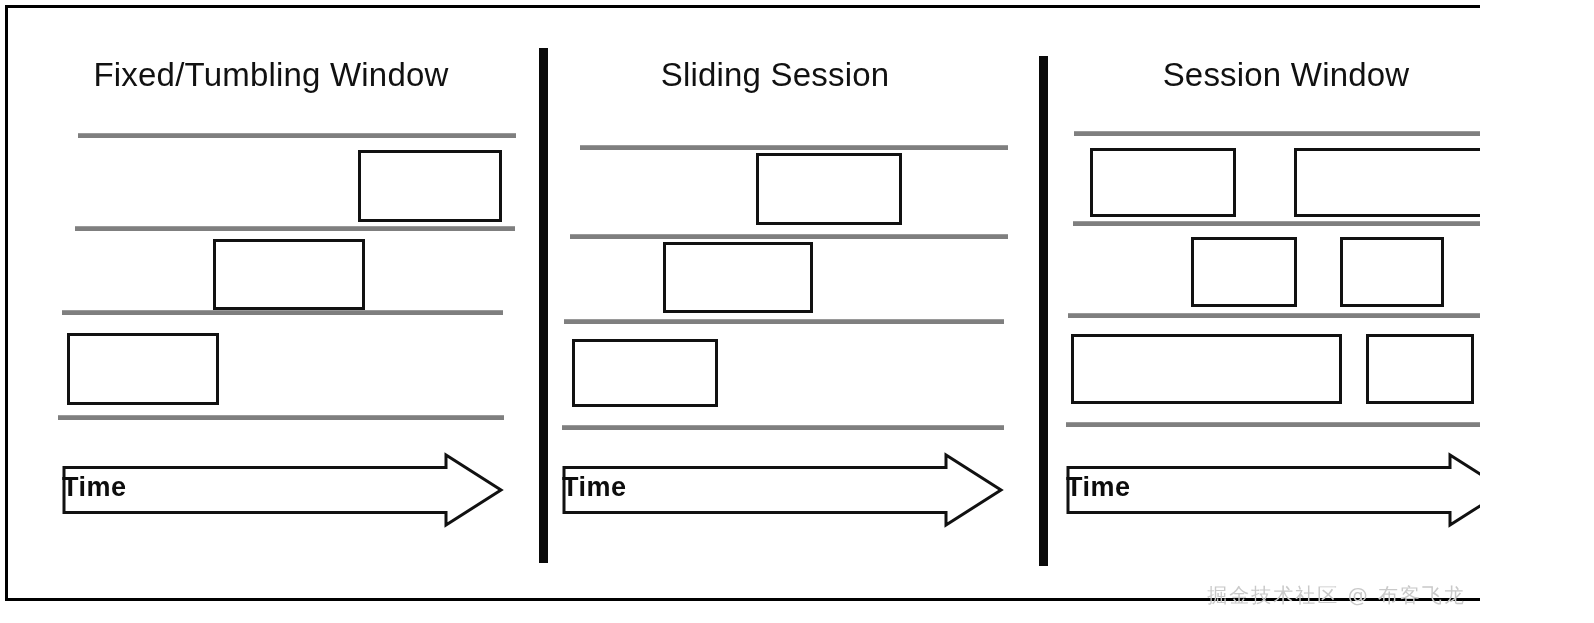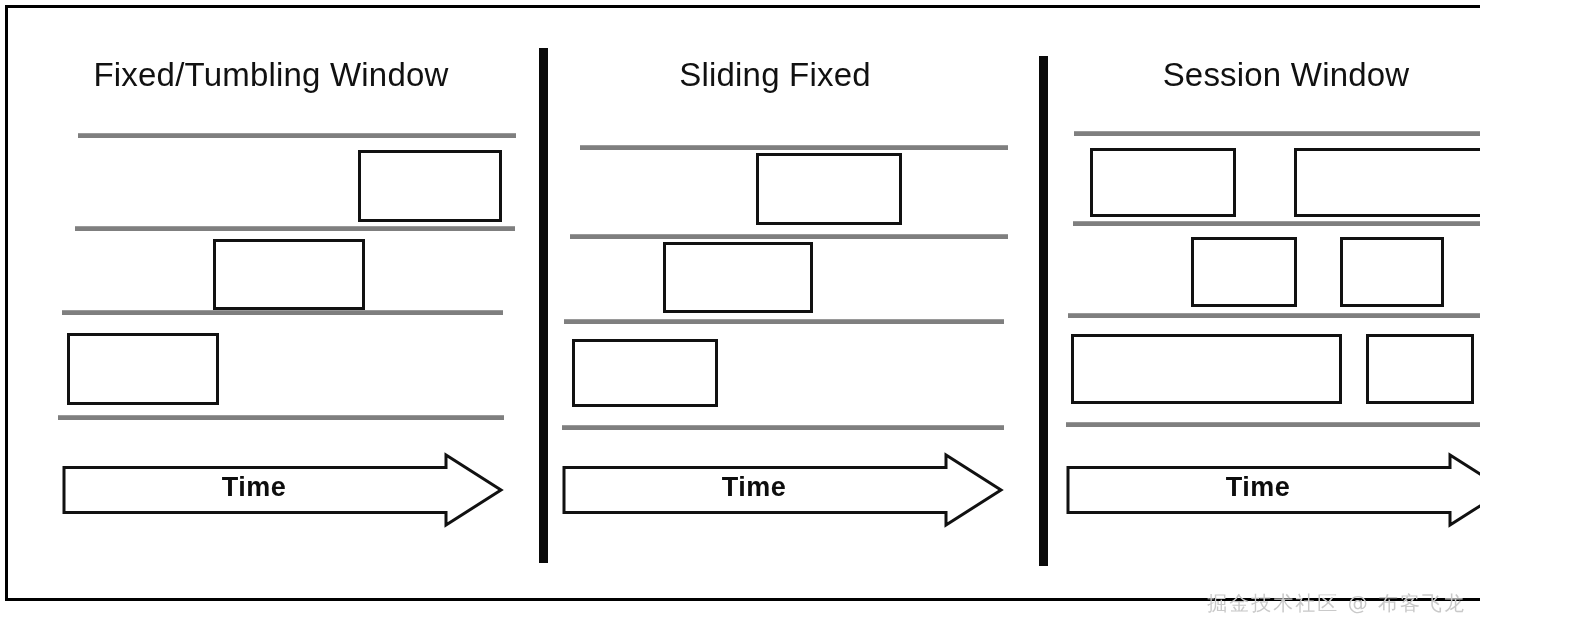--- a/index.html
+++ b/index.html
@@ -63,30 +63,30 @@
   }
   .time-arrow {
     position: absolute;
   }
   .time-arrow svg {
     display: block;
   }
   .time-label {
     position: absolute;
     width: 100%;
-    text-align: center;
+    text-align: left;
     font-size: 27px;
     font-weight: bold;
     color: #0d0d0d;
     letter-spacing: 0.5px;
   }
   .watermark {
     position: absolute;
     right: 14px;
-    bottom: 6px;
+    bottom: 14px;
     font-size: 20px;
     color: #c9c9c9;
     letter-spacing: 2px;
     white-space: nowrap;
     font-family: "DejaVu Sans", sans-serif;
   }
 </style>
 </head>
 <body>
 
@@ -105,21 +105,21 @@
         <div class="win-box" style="left: 213px; top: 239px; width: 152px; height: 71px;"></div>
         <div class="win-box" style="left: 67px; top: 333px; width: 152px; height: 72px;"></div>
         <div class="time-arrow" style="left: 62px; top: 452px; width: 442px; height: 76px;">
           <svg width="442" height="76" viewBox="0 0 442 76">
             <polygon points="2.0,15.6 384.0,15.6 384.0,3.0 439.0,38.0 384.0,73.0 384.0,60.4 2.0,60.4" fill="#ffffff" stroke="#111111" stroke-width="3" stroke-linejoin="miter"></polygon>
           </svg>
         </div>
         <div class="time-label" style="left: 62px; width: 384px; top: 472px;">Time</div>
       </div>
       <div class="panel" style="left: 0px;">
-        <div class="panel-title" style="left: 475px; width: 600px;">Sliding Fixed</div>
+        <div class="panel-title" style="left: 475px; width: 600px;">Sliding Session</div>
         <div class="tl-line" style="left: 580px; top: 145px; width: 428px;"></div>
         <div class="tl-line" style="left: 570px; top: 234px; width: 438px;"></div>
         <div class="tl-line" style="left: 564px; top: 319px; width: 440px;"></div>
         <div class="tl-line" style="left: 562px; top: 425px; width: 442px;"></div>
         <div class="win-box" style="left: 756px; top: 153px; width: 146px; height: 72px;"></div>
         <div class="win-box" style="left: 663px; top: 242px; width: 150px; height: 71px;"></div>
         <div class="win-box" style="left: 572px; top: 339px; width: 146px; height: 68px;"></div>
         <div class="time-arrow" style="left: 562px; top: 452px; width: 442px; height: 76px;">
           <svg width="442" height="76" viewBox="0 0 442 76">
             <polygon points="2.0,15.6 384.0,15.6 384.0,3.0 439.0,38.0 384.0,73.0 384.0,60.4 2.0,60.4" fill="#ffffff" stroke="#111111" stroke-width="3" stroke-linejoin="miter"></polygon>

